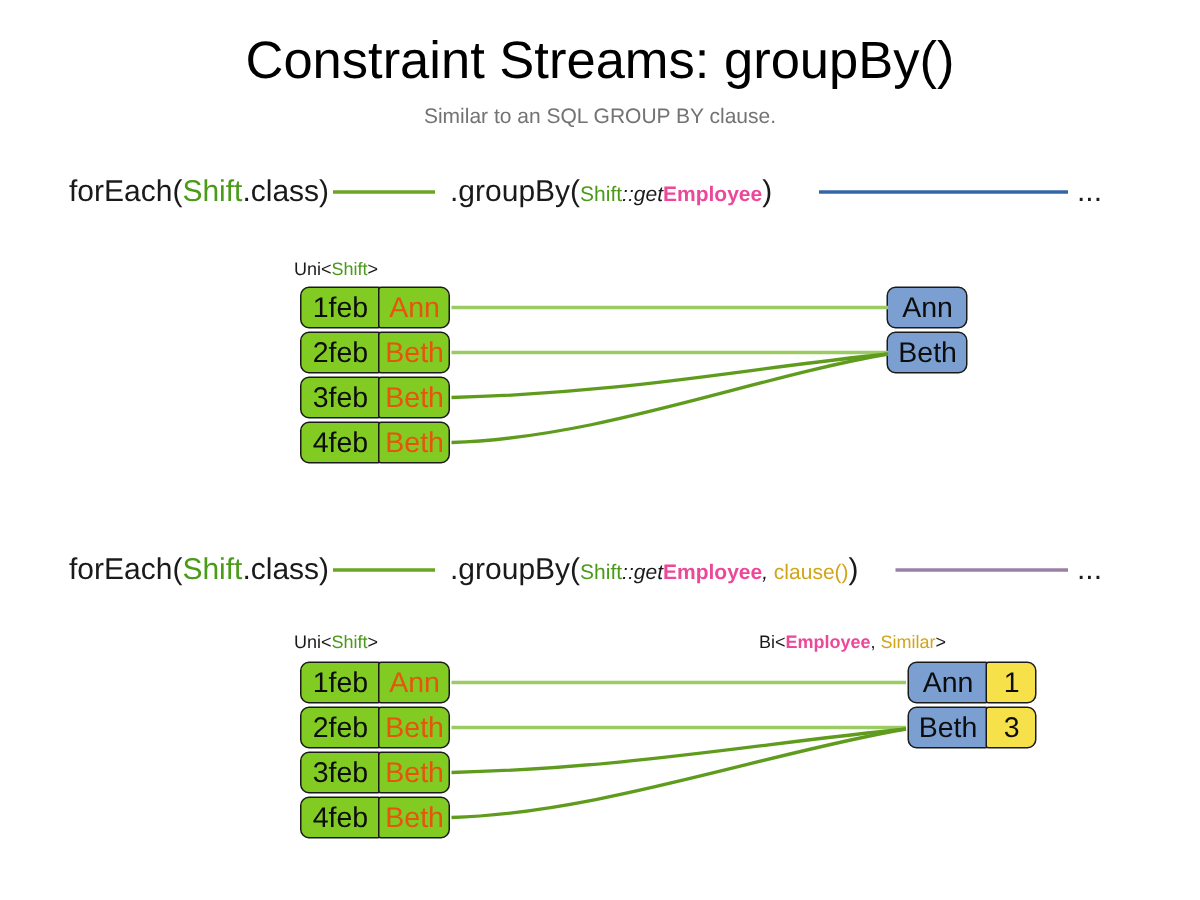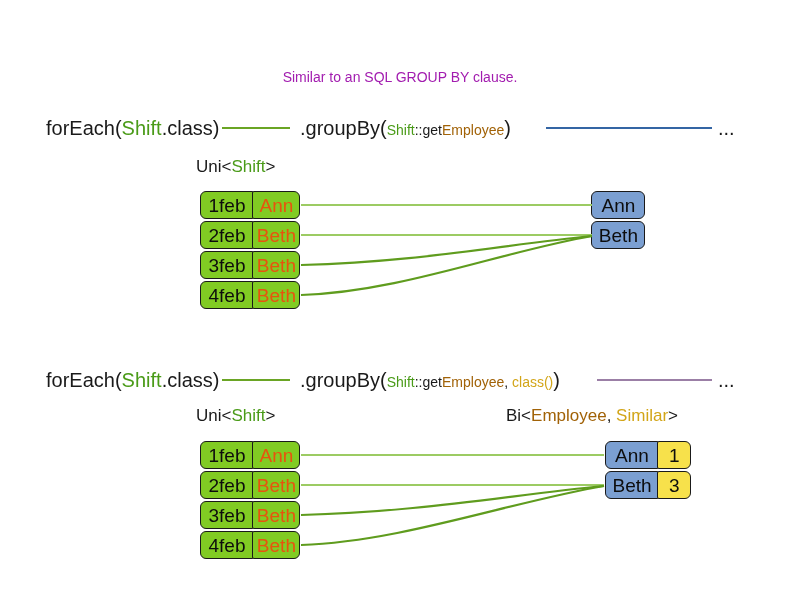--- a/index.html
+++ b/index.html
@@ -32,44 +32,45 @@
     line-height: 42px;
     color: #000;
     white-space: nowrap;
   }
   #subtitle {
     left: 0; top: 68px;
     width: 800px;
     text-align: center;
     font-size: 14px;
     line-height: 18px;
-    color: #a21caf;
+    color: #737373;
   }
 
   
   .codeline {
     font-size: 20px;
     line-height: 24px;
     white-space: nowrap;
     color: #1a1a1a;
   }
   .codeline .sm {
     font-size: 14px;
   }
   .tok-shift { color: #4a9b18; }
-  .tok-employee { color: #a16207; }
+  .tok-employee { color: #ec4899; font-weight: bold; }
   .tok-count { color: #d2a518; }
-  .tok-plain { color: #1a1a1a; }
+  .tok-plain { color: #1a1a1a; font-style: italic; }
 
   
   .typelabel {
-    font-size: 17px;
+    font-size: 12px;
     line-height: 24px;
     white-space: nowrap;
     color: #1a1a1a;
+    margin-top: 12px;
   }
 
   
   .ellipsis {
     font-size: 20px;
     line-height: 24px;
     color: #1a1a1a;
   }
 
   
@@ -113,20 +114,21 @@
     left: 0; top: 0;
     width: 800px; height: 600px;
     pointer-events: none;
   }
 </style>
 </head>
 <body>
 
 <div id="stage">
 
+  <div class="abs" id="title">Constraint Streams: groupBy()</div>
   <div class="abs" id="subtitle">Similar to an SQL GROUP BY clause.</div>
 
   <div class="abs codeline" style="left:46px; top:116px;">
     <span>forEach(</span><span class="tok-shift">Shift</span><span>.class)</span>
   </div>
 
   <div class="abs codeline" style="left:300px; top:116px;">
     <span>.groupBy(</span><span class="sm tok-shift">Shift</span><span class="sm tok-plain">::get</span><span class="sm tok-employee">Employee</span><span>)</span>
   </div>
 
@@ -159,21 +161,21 @@
   </div>
   <div class="abs tuple" style="left:593px; top:221px;">
     <div class="cell cell-blue w-emp txt-dark" style="border-radius:6px;">Beth</div>
   </div>
 
   <div class="abs codeline" style="left:46px; top:368px;">
     <span>forEach(</span><span class="tok-shift">Shift</span><span>.class)</span>
   </div>
 
   <div class="abs codeline" style="left:300px; top:368px;">
-    <span>.groupBy(</span><span class="sm tok-shift">Shift</span><span class="sm tok-plain">::get</span><span class="sm tok-employee">Employee</span><span class="sm tok-plain">, </span><span class="sm tok-count">class()</span><span>)</span>
+    <span>.groupBy(</span><span class="sm tok-shift">Shift</span><span class="sm tok-plain">::get</span><span class="sm tok-employee">Employee</span><span class="sm tok-plain">, </span><span class="sm tok-count">clause()</span><span>)</span>
   </div>
 
   <div class="abs ellipsis" style="left:718px; top:368px;">...</div>
 
   <div class="abs typelabel" style="left:196px; top:404px;">
     <span>Uni&lt;</span><span class="tok-shift">Shift</span><span>&gt;</span>
   </div>
 
   <div class="abs typelabel" style="left:506px; top:404px;">
     <span>Bi&lt;</span><span class="tok-employee">Employee</span><span>, </span><span class="tok-count">Similar</span><span>&gt;</span>

